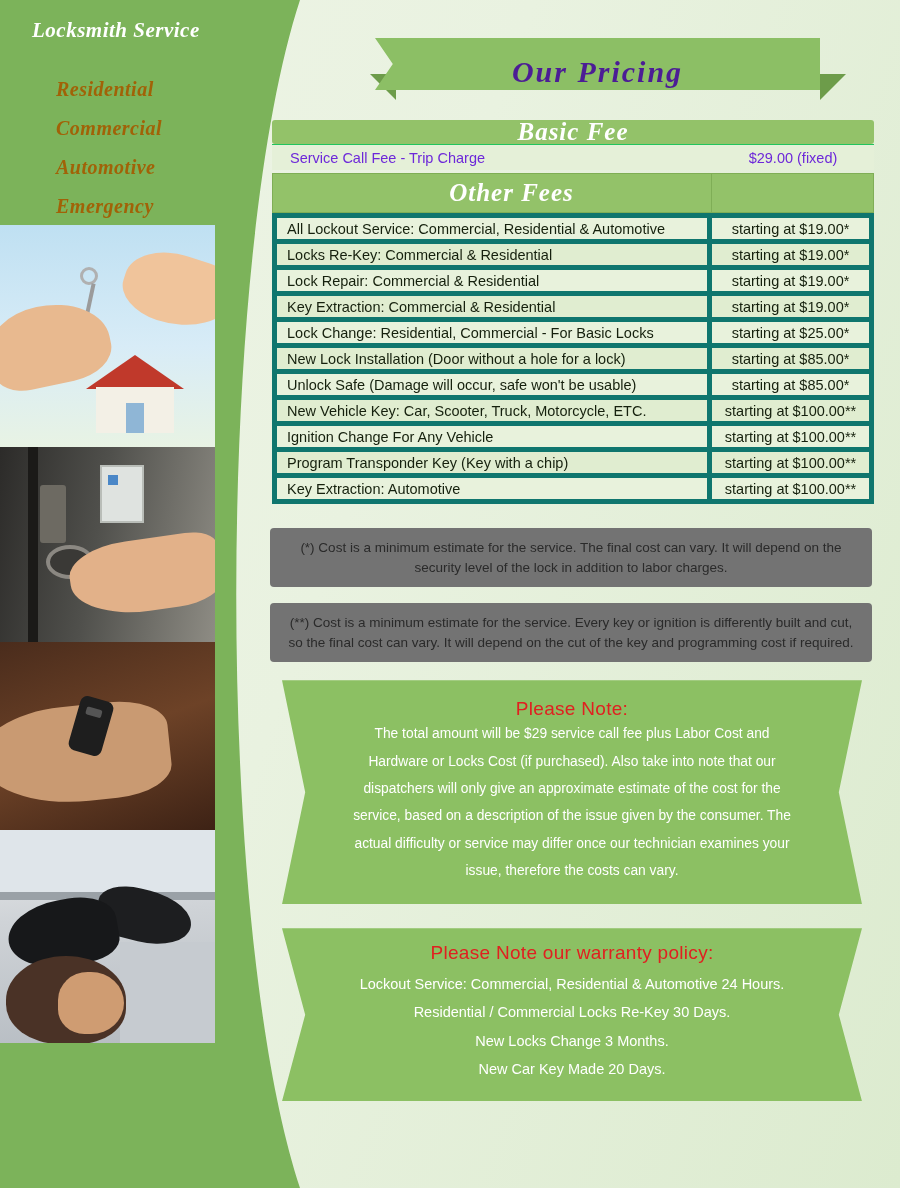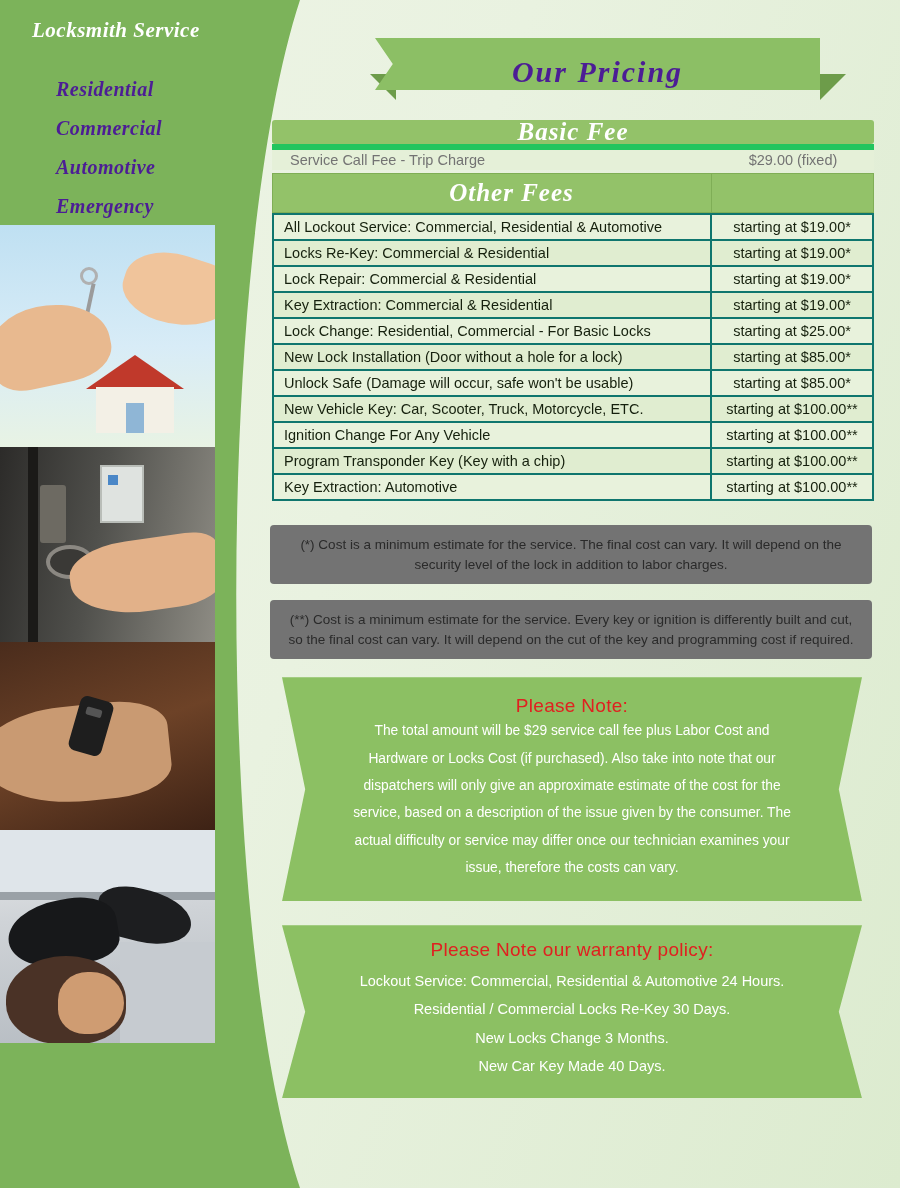--- a/index.html
+++ b/index.html
@@ -39,21 +39,21 @@
   }
   .services {
     position: absolute;
     left: 56px; top: 70px;
     z-index: 3;
   }
   .services div {
     font-size: 20px;
     font-weight: bold;
     font-style: italic;
-    color: #4c1d95;
+    color: #a16207;
     font-family: "Liberation Serif", serif;
     line-height: 1.95;
     letter-spacing: 0.5px;
   }
 
   
   .photos {
     position: absolute;
     left: 0; top: 225px;
     width: 215px;
@@ -255,22 +255,22 @@
     font-style: italic; font-weight: bold;
     font-size: 25px; color: #ffffff;
     letter-spacing: 1px;
   }
   .fee-row {
     display: flex;
     background: #e5f0d8;
     height: 26px;
     align-items: center;
     font-size: 14.5px;
-    color: #737373;
-    border-top: 6px solid #22c55e;
+    color: #6d28d9;
+    border-top: 1px solid #22c55e;
   }
   .fee-row .label { padding-left: 18px; flex: 1; }
   .fee-row .value { width: 162px; text-align: center; }
 
   .other-fees-head {
     background: #93c269;
     height: 40px;
     display: flex;
     align-items: center;
     margin-top: 3px;
@@ -284,21 +284,21 @@
     font-size: 25px; color: #ffffff; letter-spacing: 1px;
   }
   .other-fees-head .blank { width: 162px; border-left: 1px solid #7fae56; height: 100%; }
 
   table.fees {
     border-collapse: collapse;
     width: 602px;
     table-layout: fixed;
   }
   table.fees td {
-    border: 2px solid #0f766e;
+    border: 5px solid #0f766e;
     font-size: 14.5px;
     color: #15200d;
     height: 26px;
     padding: 0 10px;
     background: #e8f2dc;
   }
   table.fees tr:nth-child(even) td { background: #e0edd0; }
   table.fees td.price {
     width: 162px;
     text-align: center;
@@ -482,17 +482,17 @@
     <div class="banner-title">Please Note:</div>
     <p>The total amount will be $29 service call fee plus Labor Cost and Hardware or Locks Cost (if purchased). Also take into note that our dispatchers will only give an approximate estimate of the cost for the service, based on a description of the issue given by the consumer. The actual difficulty or service may differ once our technician examines your issue, therefore the costs can vary.</p>
   </div>
 
   <div class="banner banner2">
     <div class="banner-title warranty">Please Note our warranty policy:</div>
     <div class="warranty-list">
       <div>Lockout Service: Commercial, Residential &amp; Automotive 24 Hours.</div>
       <div>Residential / Commercial Locks Re-Key 30 Days.</div>
       <div>New Locks Change 3 Months.</div>
-      <div>New Car Key Made 40 Days.</div>
+      <div>New Car Key Made 20 Days.</div>
     </div>
   </div>
 
 </div>
 
 </body></html>

